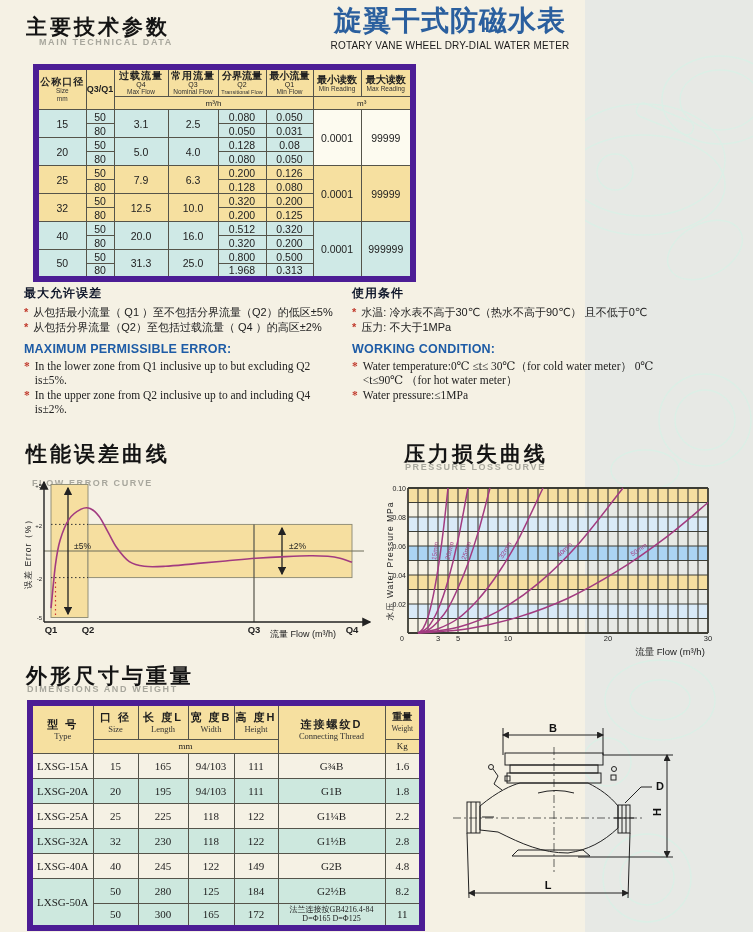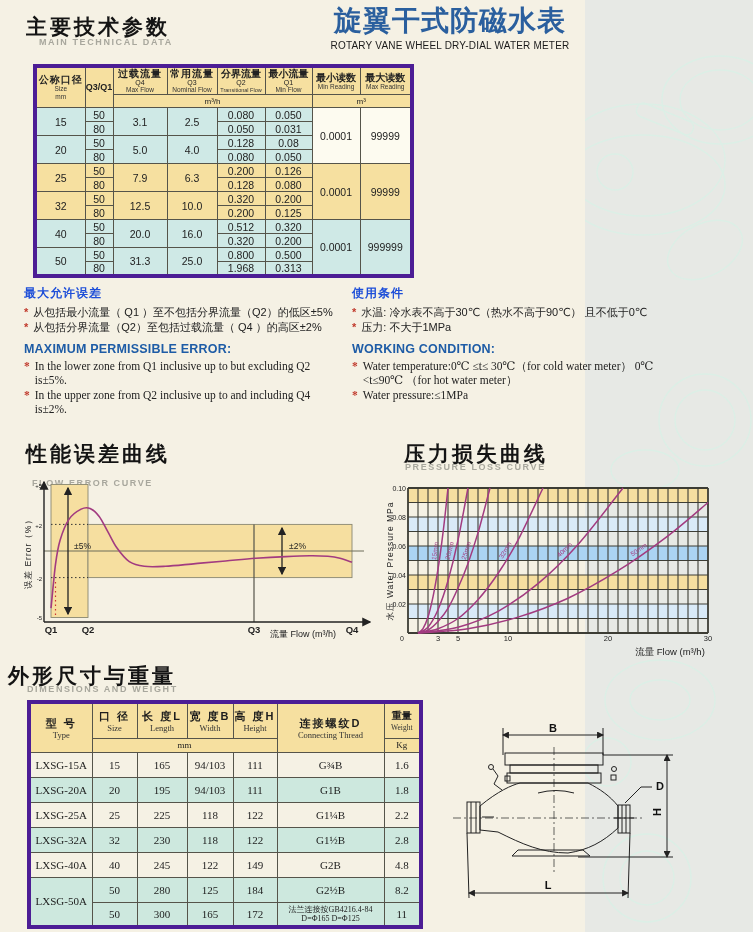--- a/index.html
+++ b/index.html
@@ -6,39 +6,39 @@
     font-family:"Liberation Sans","DejaVu Sans",sans-serif;background:#f5f1e4;}
   #page{position:relative;width:753px;height:932px;background:#f5f1e4;}
   .abs{position:absolute;}
   
   .sec-zh{font-weight:bold;font-size:21px;letter-spacing:3px;color:#141414;}
   .sec-en{font-weight:bold;font-size:9px;letter-spacing:1.6px;color:#a8a79d;}
   .main-title-zh{font-weight:900;font-size:28px;letter-spacing:1px;color:#2a5f9e;
     font-family:"Liberation Sans",sans-serif;text-align:center;}
   .main-title-en{font-weight:normal;font-size:10px;color:#1a1a1a;text-align:center;letter-spacing:0.2px;}
   
-  table.tt{border-collapse:collapse;table-layout:fixed;border:4px solid #4c1d95;}
+  table.tt{border-collapse:collapse;table-layout:fixed;border:6px solid #4c1d95;}
   table.tt td{border:1px solid #55544a;text-align:center;vertical-align:middle;padding:0;overflow:hidden;}
   .hy{background:#f6e0a0;}
   .bgc{background:#cfe9e6;}
   .bgy{background:#f6e0a0;}
   .bgw{background:#fdfbf0;}
   .bgg{background:#cde8de;}
   .mt td{font-size:10.5px;color:#222;}
   .mt .hz{font-size:10px;font-weight:bold;letter-spacing:1px;line-height:11px;}
   .mt .hq{font-size:7px;line-height:7px;}
   .mt .he{font-size:6.5px;line-height:8px;color:#333;}
   .mt .hu{font-size:8px;line-height:9px;}
   .dt td{font-size:11px;font-family:"Liberation Serif","DejaVu Serif",serif;color:#1d1d1d;}
   .dt .hz{font-size:11px;font-weight:bold;letter-spacing:2px;line-height:14px;font-family:"Liberation Sans",sans-serif;}
   .dt .he{font-size:8.5px;line-height:10px;color:#333;}
   .dt .hu{font-size:9px;line-height:10px;}
   .small-2l{font-size:8px !important;line-height:9px;white-space:pre-line;}
   
-  .note-h{font-weight:bold;font-size:12px;color:#1d4ed8;letter-spacing:1px;margin-bottom:3px;}
+  .note-h{font-weight:bold;font-size:12px;color:#0f172a;letter-spacing:1px;margin-bottom:3px;}
   .note-h-en{font-weight:bold;font-size:12.5px;color:#1e5ca6;margin:8px 0 3px 0;letter-spacing:0.2px;}
   .nitem{display:flex;gap:5px;font-size:11px;color:#222;line-height:14px;margin-bottom:1px;}
   .nitem .ast{color:#c0392b;font-weight:bold;flex:0 0 auto;}
   .nitem.sr{font-family:"Liberation Serif","DejaVu Serif",serif;font-size:11.5px;line-height:14px;}
   svg text{font-family:"Liberation Sans","DejaVu Sans",sans-serif;}
   .strip{position:absolute;left:585px;top:0;width:168px;height:932px;background:#e7e9e5;overflow:hidden;}
 </style>
 </head>
 <body>
 
@@ -379,21 +379,21 @@
 
     <text x="53" y="158" font-size="7.5" text-anchor="middle" fill="#222">3</text>
     <text x="73" y="158" font-size="7.5" text-anchor="middle" fill="#222">5</text>
     <text x="123" y="158" font-size="7.5" text-anchor="middle" fill="#222">10</text>
     <text x="223" y="158" font-size="7.5" text-anchor="middle" fill="#222">20</text>
     <text x="323" y="158" font-size="7.5" text-anchor="middle" fill="#222">30</text>
     <text x="285" y="172" font-size="9.5" text-anchor="middle" fill="#222">流量 Flow (m³/h)</text>
     <text transform="translate(8,78) rotate(-90)" font-size="8.5" text-anchor="middle" letter-spacing="1" fill="#222">水压 Water Pressure MPa</text>
   </svg>
 
-  <div class="abs sec-zh" style="left:8px;top:662px;">外形尺寸与重量</div>
+  <div class="abs sec-zh" style="left:26px;top:662px;">外形尺寸与重量</div>
   <div class="abs sec-en" style="left:27px;top:684px;">DIMENSIONS AND WEIGHT</div>
 
   <table class="tt dt abs" style="left:27px;top:700px;width:392px;">
     <colgroup>
         <col style="width:63px">
         <col style="width:45px">
         <col style="width:50px">
         <col style="width:46px">
         <col style="width:44px">
         <col style="width:107px">

